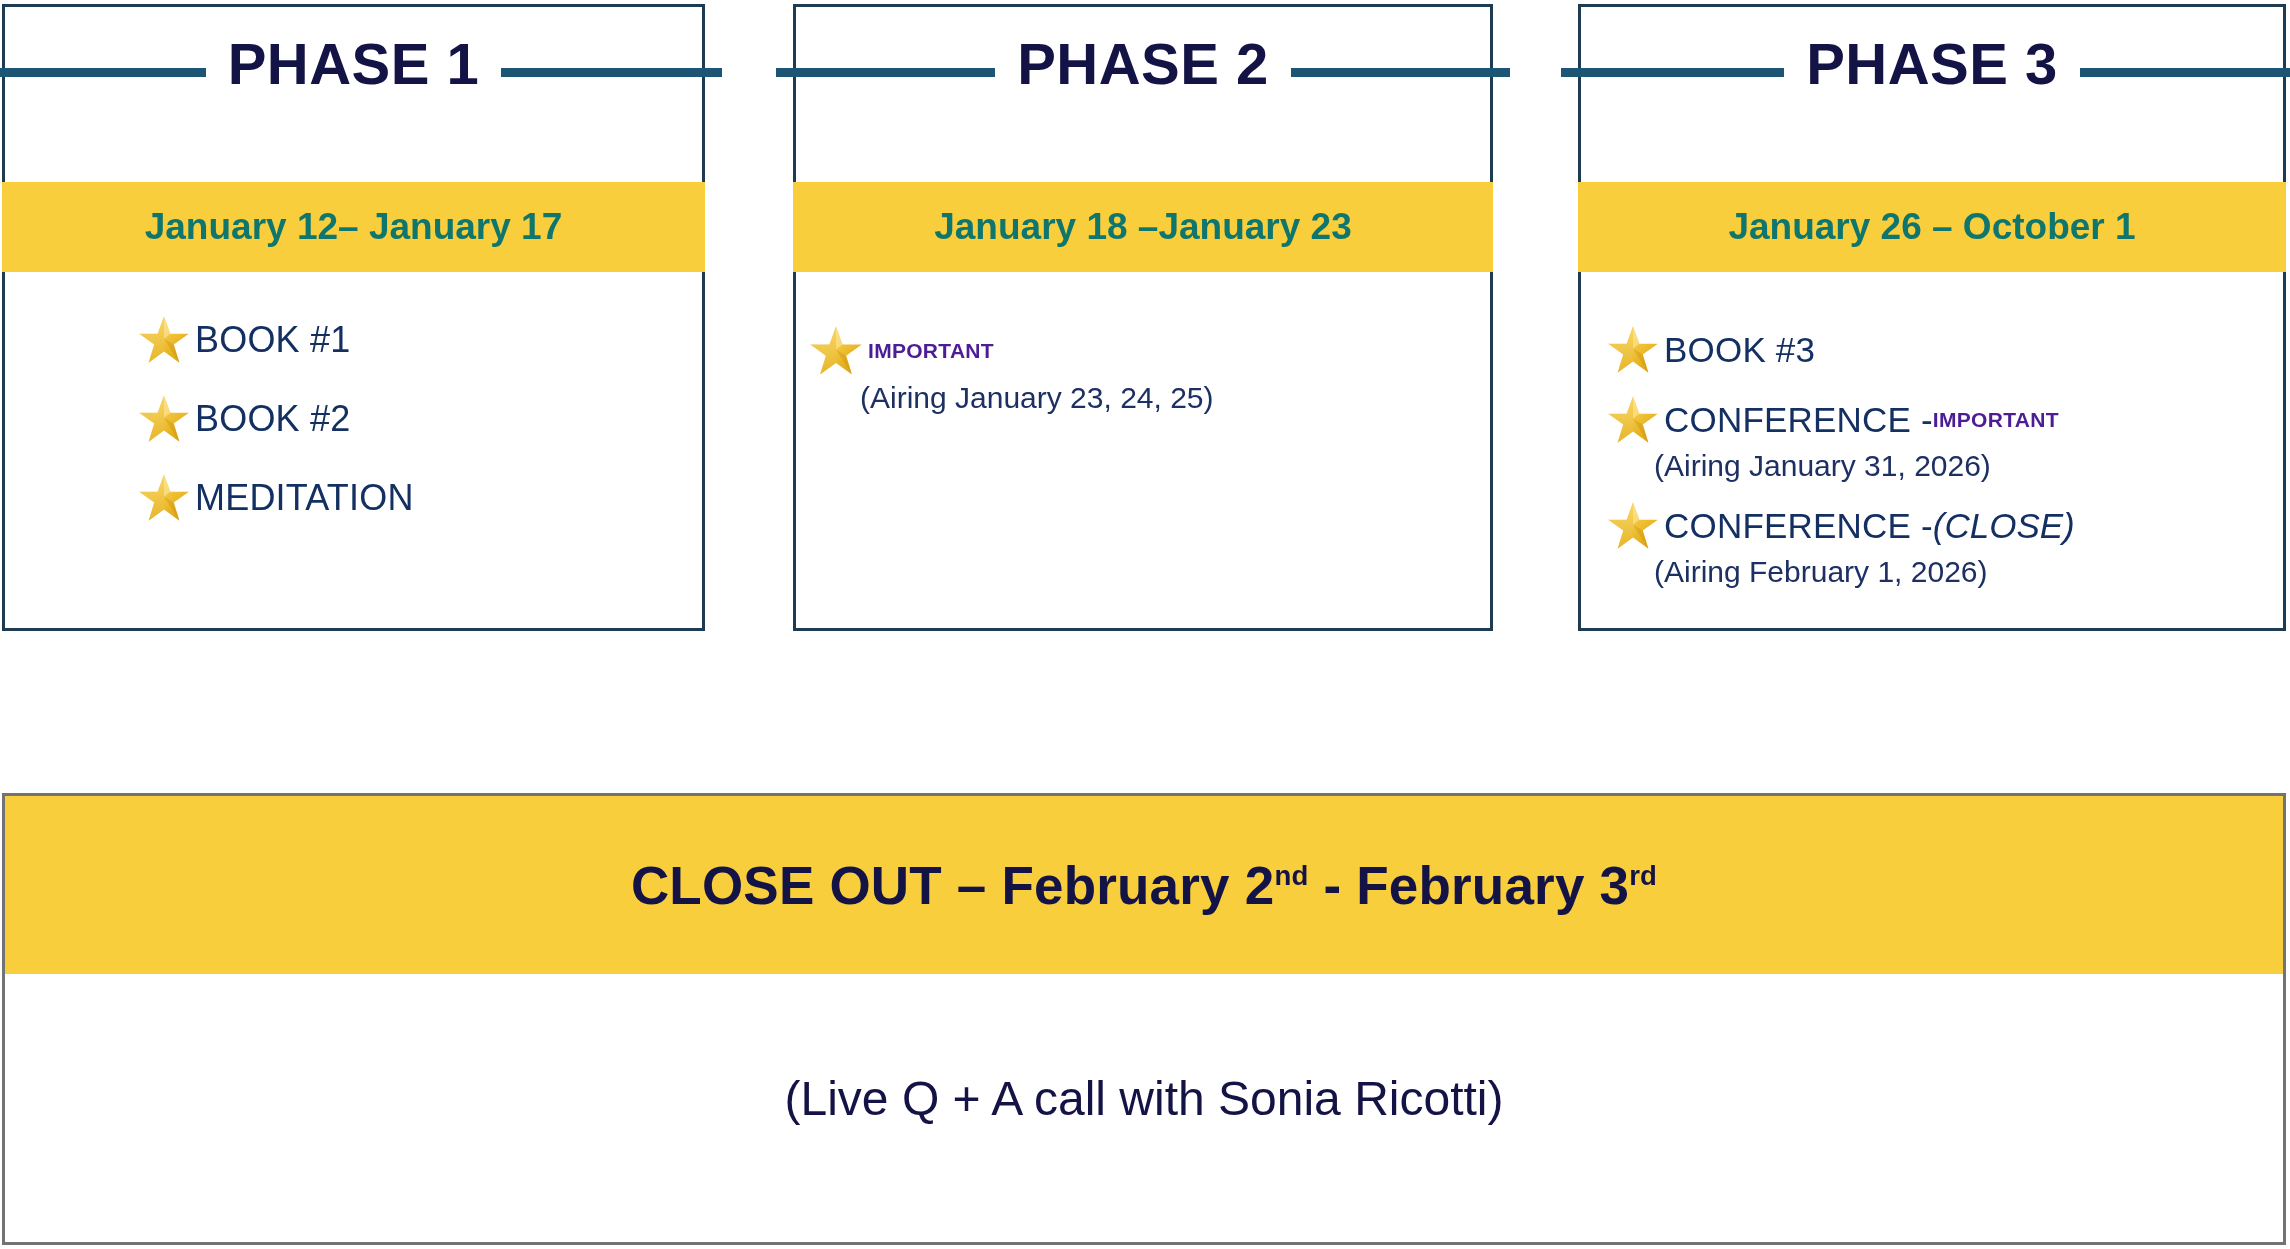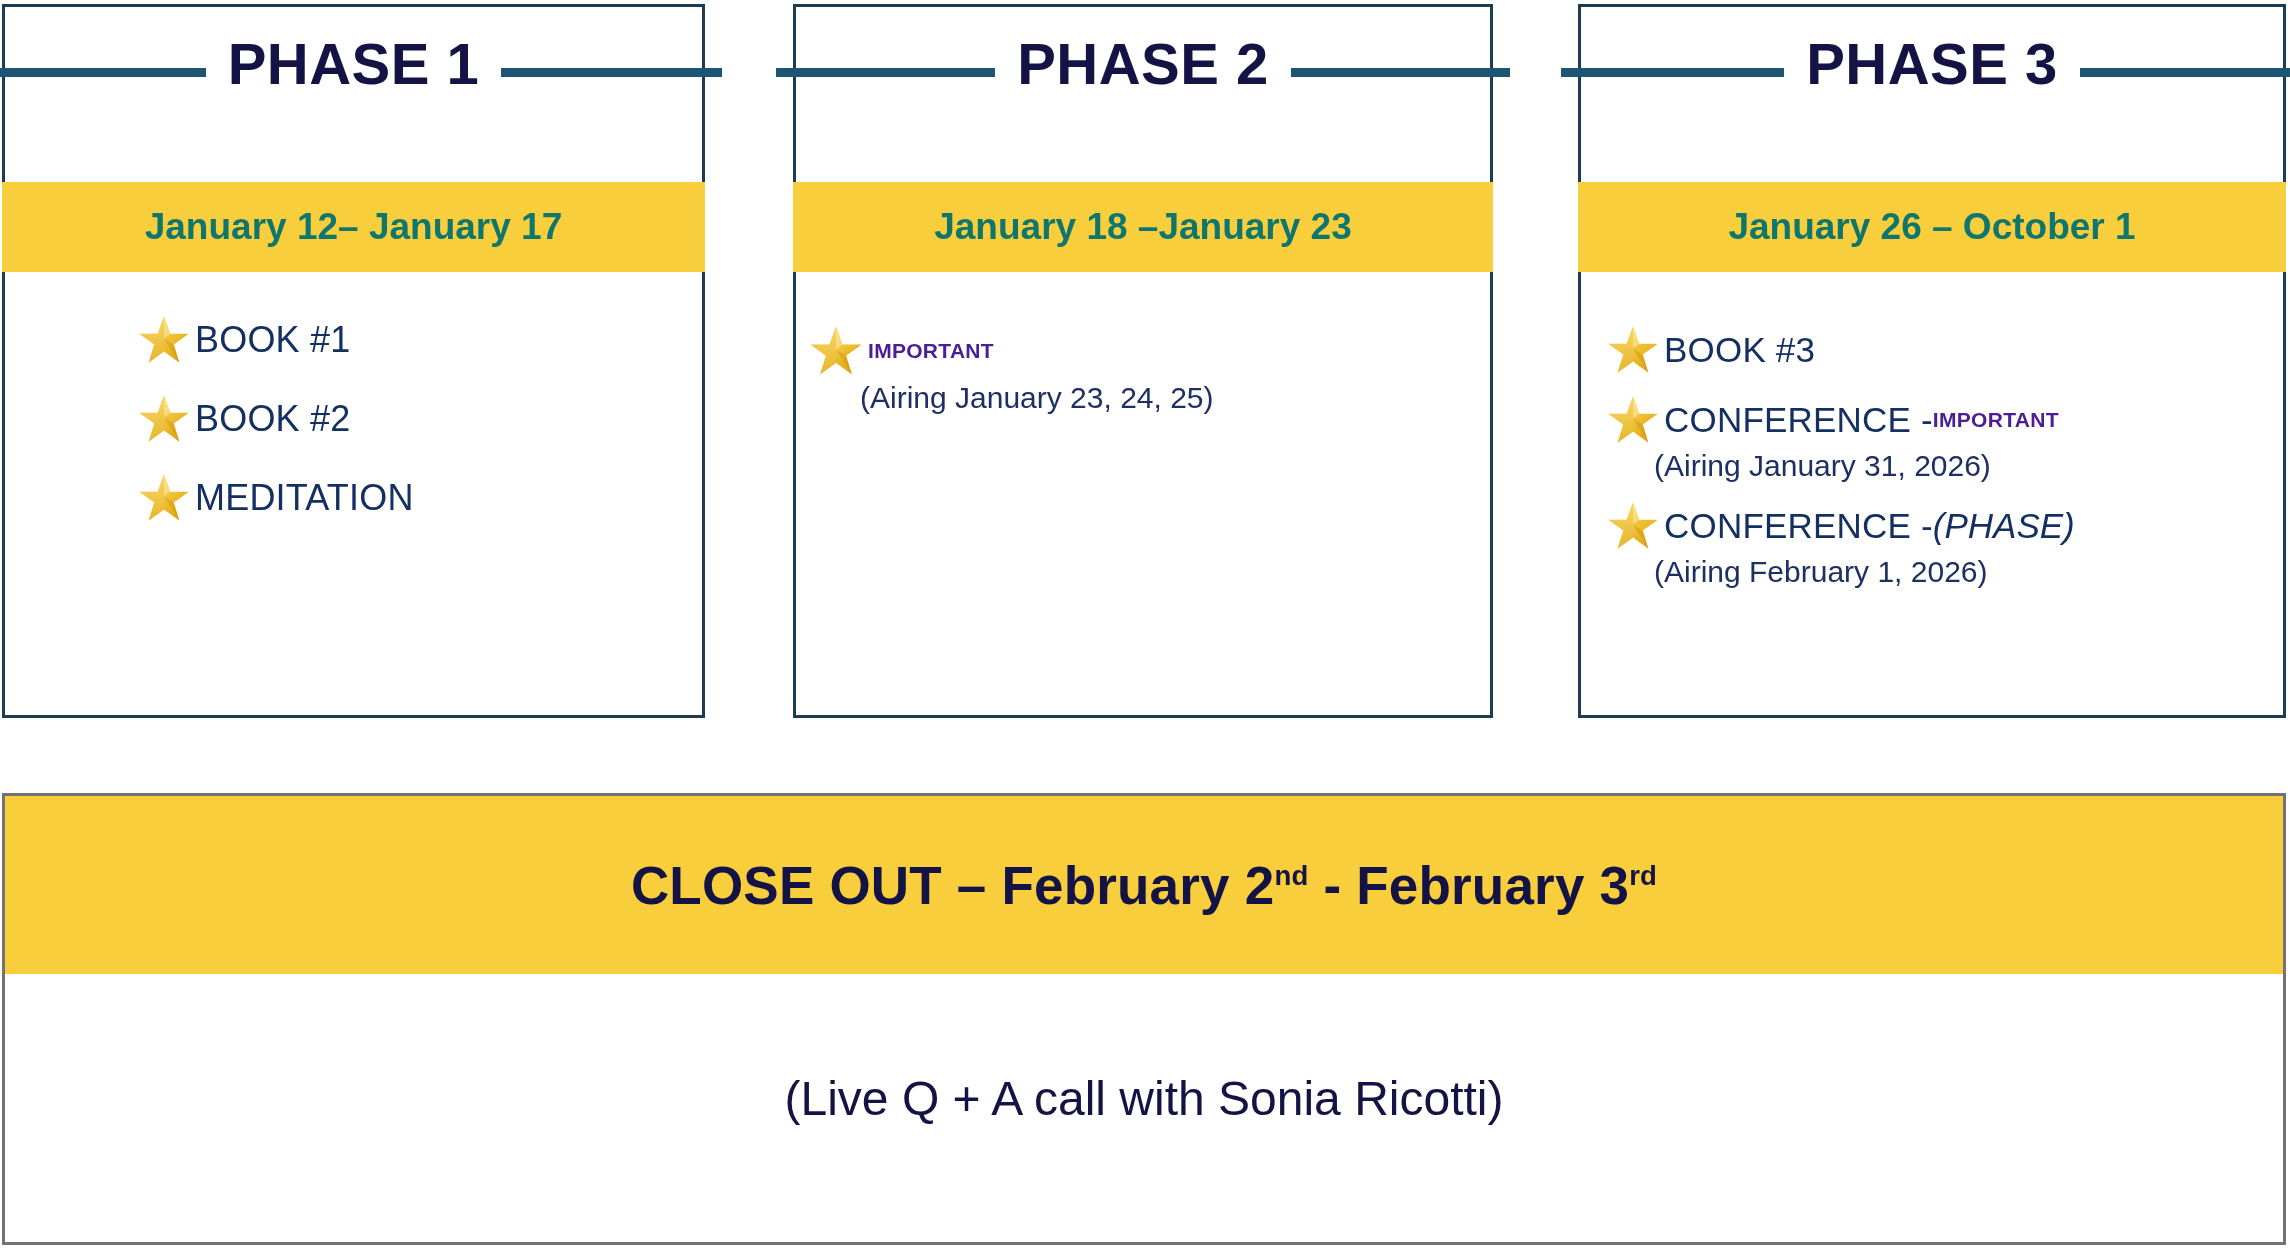--- a/index.html
+++ b/index.html
@@ -18,21 +18,21 @@
   
   #phase-row {
     position: absolute;
     left: 0; top: 0;
     width: 2290px;
     height: 722px;
   }
   .phase-card {
     position: absolute;
     top: 4px;
-    height: 714px;
+    height: 627px;
     box-sizing: border-box;
     border: 3px solid #1d3c54;
     background: #ffffff;
   }
   #phase-card-1 { left: 2px;    width: 703px; }
   #phase-card-2 { left: 793px;  width: 700px; }
   #phase-card-3 { left: 1578px; width: 708px; }
 
   
   .phase-head {
@@ -330,21 +330,21 @@
       </div>
 
       <div class="item">
         <div class="item-line">
           <span class="star">
             <svg width="54" height="54">
                 <use href="#sym-star"></use>
               </svg>
           </span>
           <span class="item-text">CONFERENCE - </span>
-            <span class="encore">(PHASE)</span>
+            <span class="encore">(CLOSE)</span>
         </div>
         <div class="subnote">(Airing February 1, 2026)</div>
       </div>
 
     </div>
   </div>
 
 </div>
 
 <div id="closeout-box">

